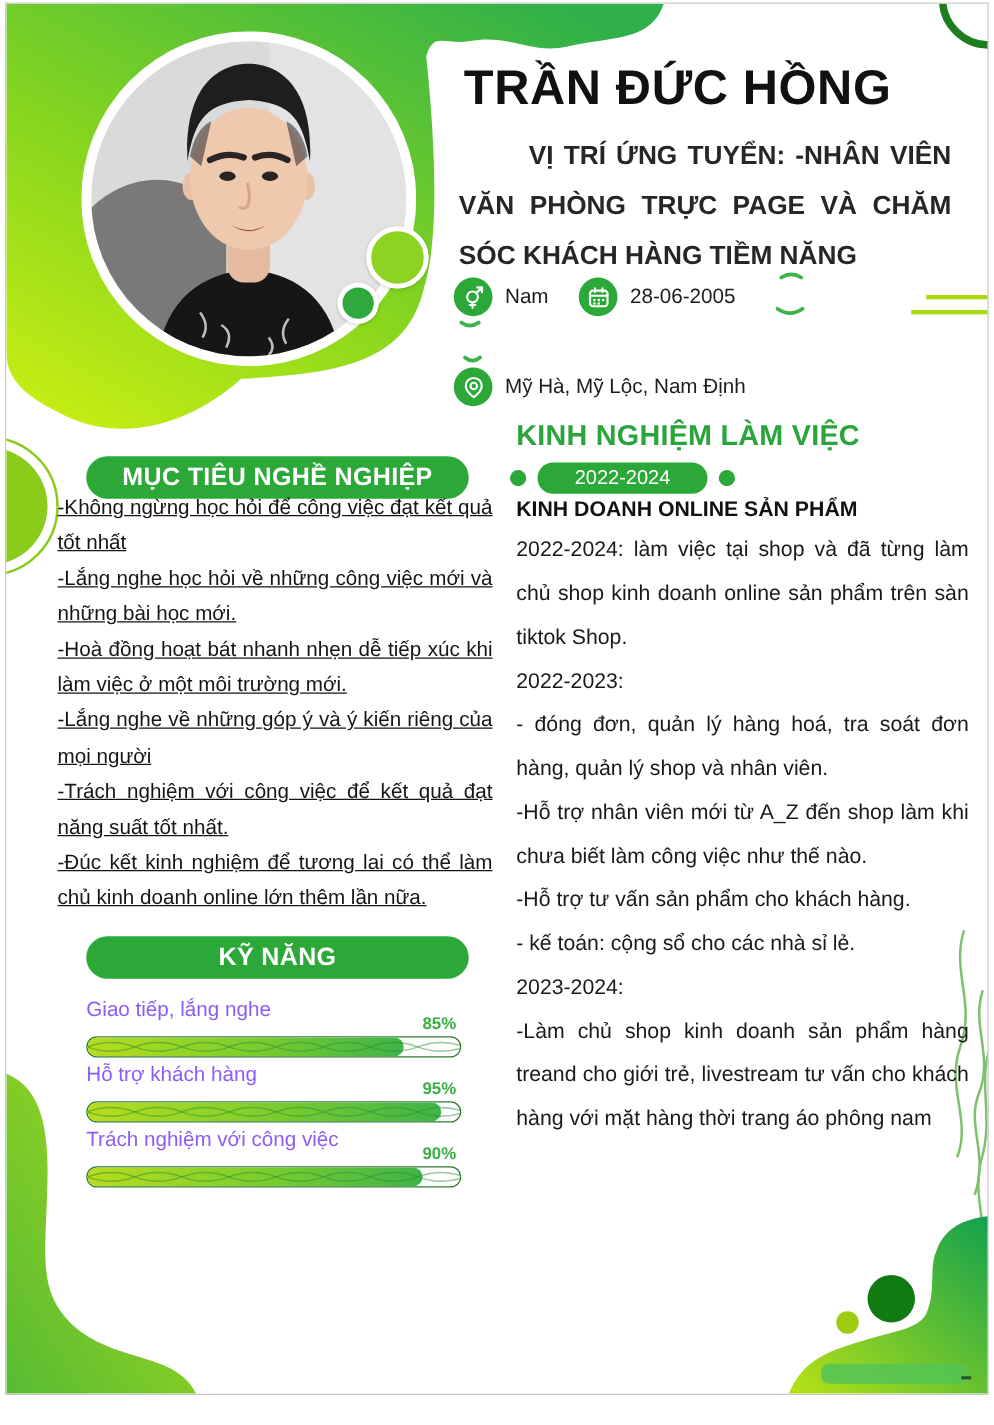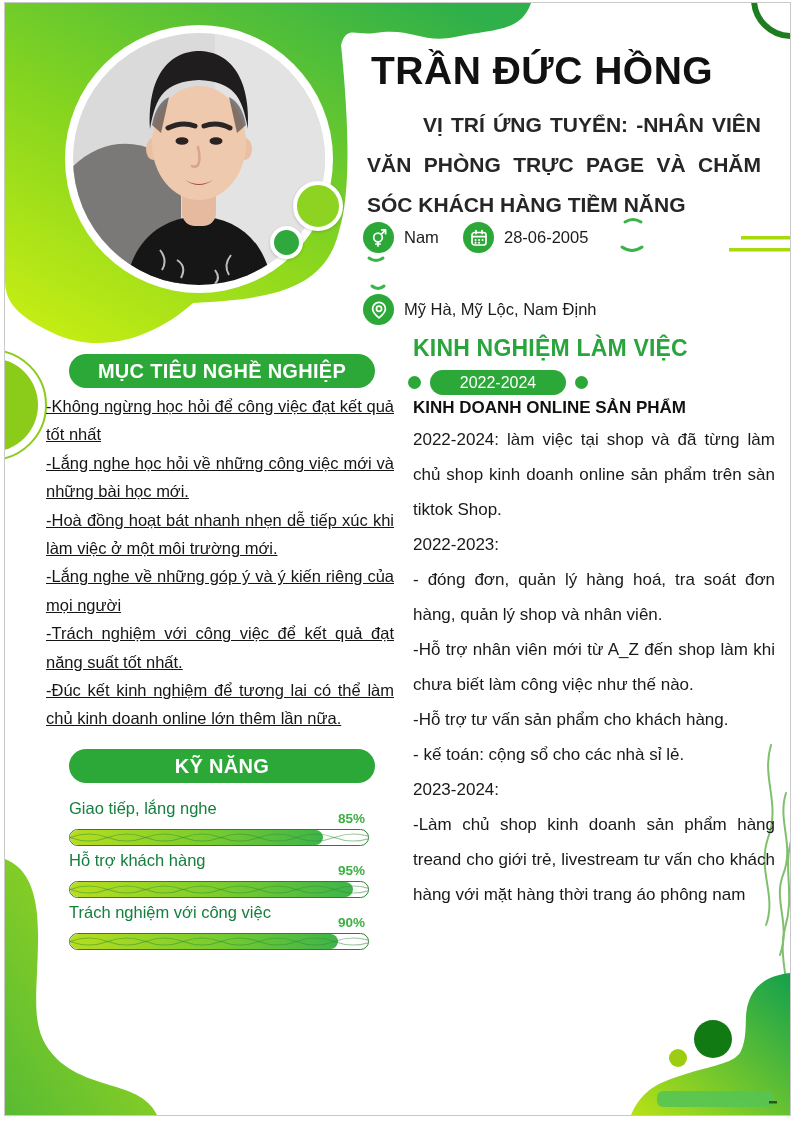--- a/index.html
+++ b/index.html
@@ -18,25 +18,25 @@
   .position{position:absolute;left:362px;top:102px;width:394px;font-size:21px;font-weight:bold;color:#262626;line-height:40px;text-align:justify;text-indent:56px;}
   .info-row{position:absolute;display:flex;align-items:center;gap:10px;font-size:16.5px;color:#1c1c1c;}
   .row-gender{left:358px;top:219px;text-align:right;}
   .row-birth{left:458px;top:219px;}
   .row-address{left:358px;top:291px;}
   .icon-circle{width:31px;height:31px;border-radius:50%;background:#2ca838;display:flex;align-items:center;justify-content:center;flex:0 0 auto;}
   .icon-circle svg{width:20px;height:20px;stroke:#fff;fill:none;stroke-width:1.7;stroke-linecap:round;stroke-linejoin:round;}
 
   
   .section-pill{position:absolute;left:64px;width:306px;height:34px;background:#2ca838;border-radius:17px;color:#fff;font-weight:bold;font-size:20px;display:flex;align-items:center;justify-content:center;letter-spacing:.3px;}
-  .pill-objective{top:351px;}
+  .pill-objective{top:362px;}
   .pill-skills{top:746px;}
   .objective-text{position:absolute;left:41px;top:389px;width:348px;}
   .objective-text p{margin:0;font-size:16.5px;line-height:28.4px;color:#151515;text-align:justify;text-decoration:underline;}
-  .skill-label{position:absolute;left:64px;font-size:16.5px;color:#15803d;}
+  .skill-label{position:absolute;left:64px;font-size:16.5px;color:#8b5cf6;}
   .skill-pct{position:absolute;left:64px;width:296px;text-align:right;font-size:13.5px;font-weight:bold;color:#3cb043;}
   .skill-bar{position:absolute;left:64px;width:300px;height:17px;border:1.4px solid #2e7d32;border-radius:10px;background:#fff;overflow:hidden;box-sizing:border-box;}
   .skill-fill{position:absolute;left:0;top:0;bottom:0;background:linear-gradient(90deg,#b8dd1d,#79cc2e 55%,#3eb449);border-radius:8px;}
   .skill-wave{position:absolute;left:0;top:0;width:100%;height:100%;}
   .skill-wave path{fill:none;stroke:#2f8f35;stroke-width:1.2;opacity:.5;}
 
   
   .exp-title{position:absolute;left:408px;top:332px;font-size:23px;font-weight:bold;color:#2aa43c;letter-spacing:.2px;}
   .timeline{position:absolute;left:403px;top:367px;display:flex;align-items:center;gap:9px;}
   .tl-dot{width:13px;height:13px;border-radius:50%;background:#2ca838;}

